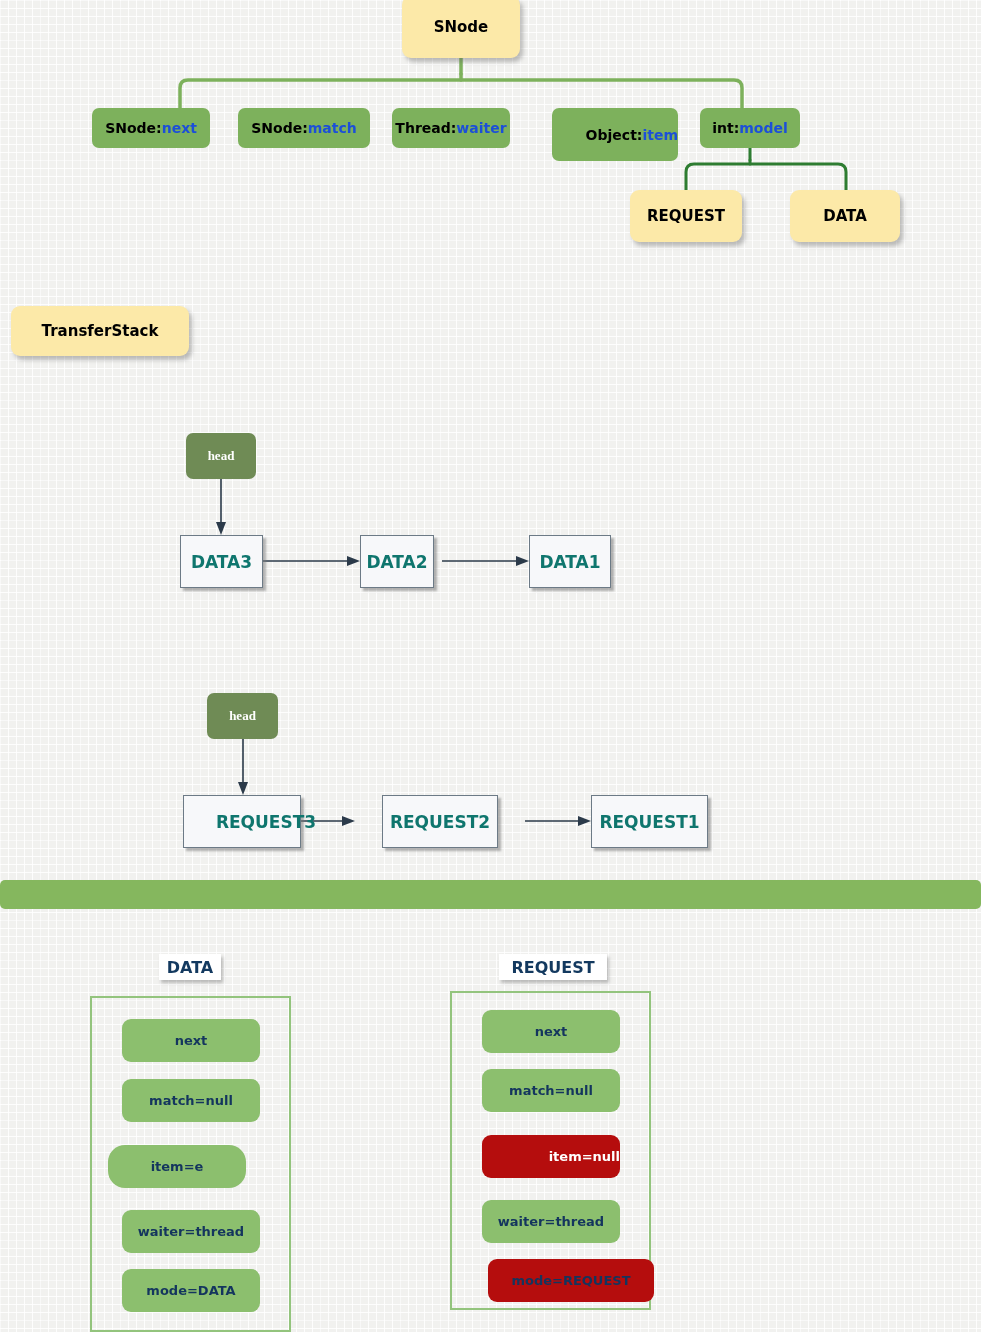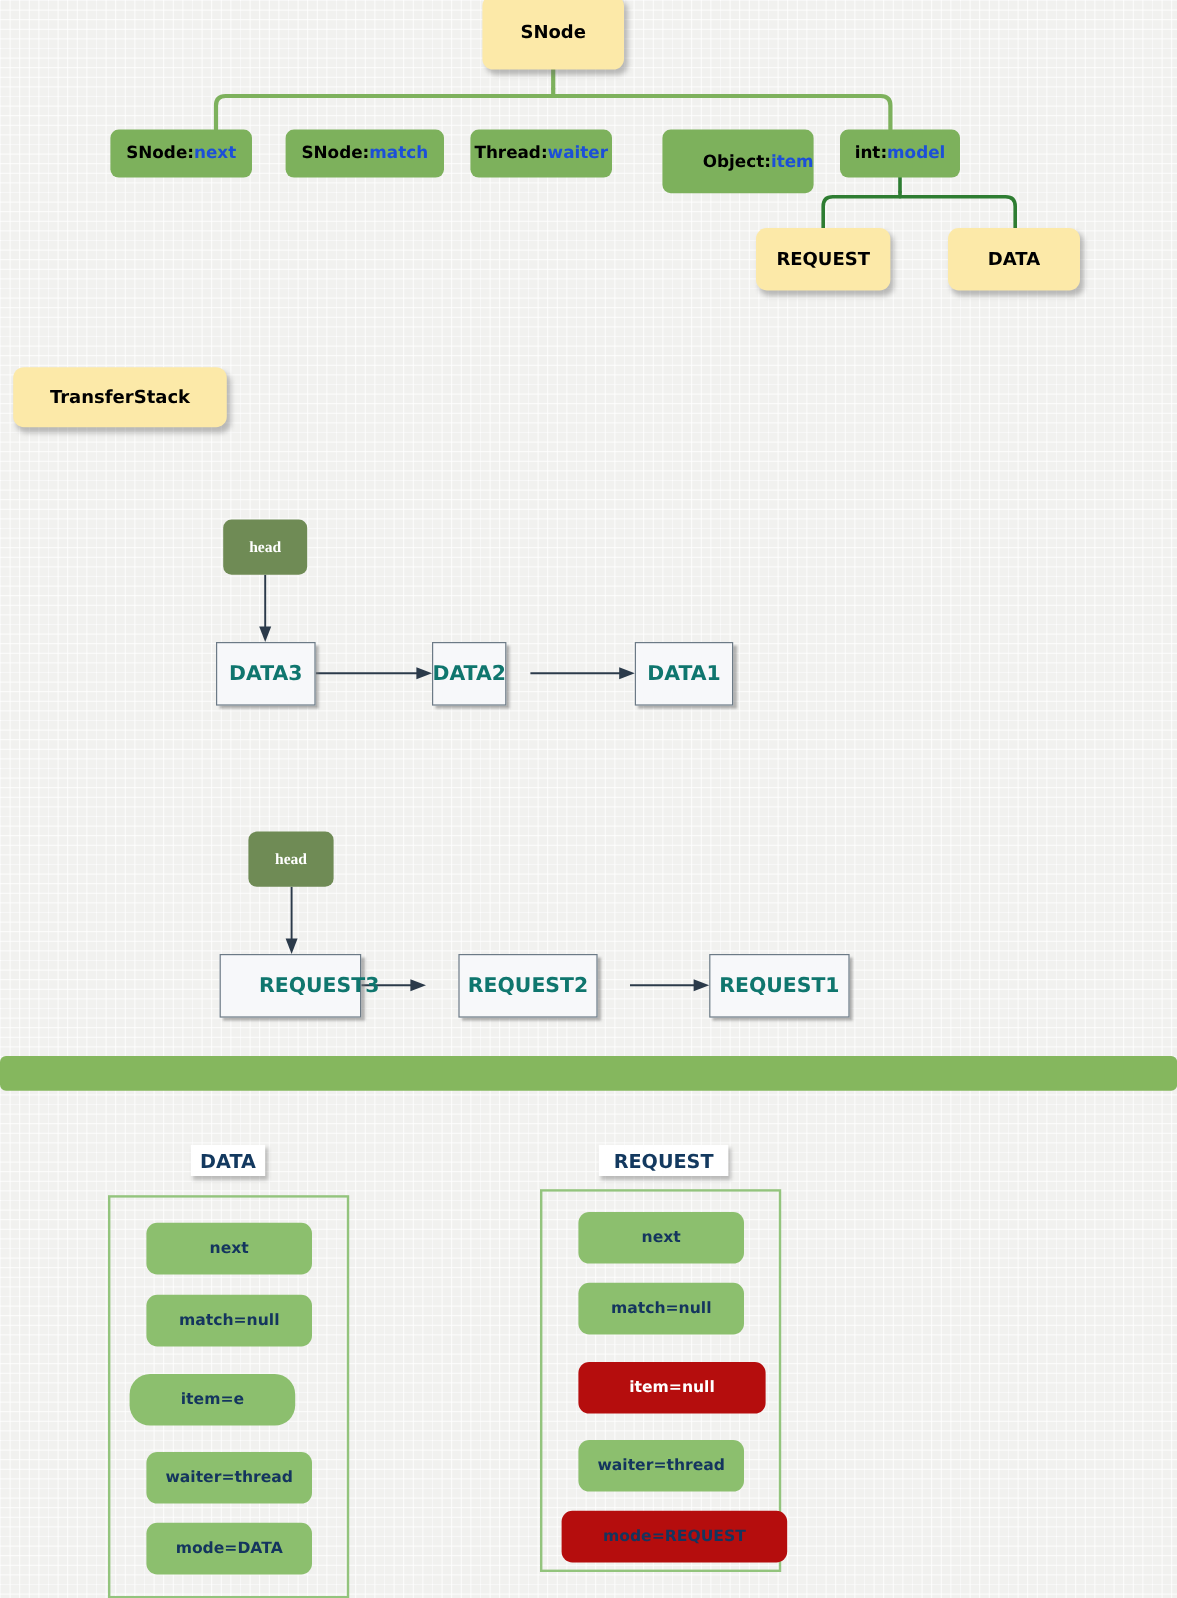--- a/index.html
+++ b/index.html
@@ -205,21 +205,21 @@
     <span>TransferStack</span>
   </div>
 
   <div class="node head" style="left:186px; top:433px; width:70px; height:46px;">
     <span>head</span>
   </div>
 
   <div class="node listbox" style="left:180px; top:535px; width:83px; height:53px;">
     <span>DATA3</span>
   </div>
-  <div class="node listbox" style="left:360px; top:535px; width:62px; height:53px;">
+  <div class="node listbox" style="left:360px; top:535px; width:74px; height:53px;">
     <span>DATA2</span>
   </div>
   <div class="node listbox" style="left:529px; top:535px; width:82px; height:53px;">
     <span>DATA1</span>
   </div>
 
   <div class="node head" style="left:207px; top:693px; width:71px; height:46px;">
     <span>head</span>
   </div>
 
@@ -260,23 +260,23 @@
     <span>REQUEST</span>
   </div>
   <div class="groupbox" style="left:450px; top:991px; width:201px; height:319px;"></div>
 
   <div class="node fieldchip" style="left:482px; top:1010px; width:138px; height:43px;">
     <span>next</span>
   </div>
   <div class="node fieldchip" style="left:482px; top:1069px; width:138px; height:43px;">
     <span>match=null</span>
   </div>
-  <div class="node fieldchip red" style="left:482px; top:1135px; width:156px; height:43px;">
+  <div class="node fieldchip red" style="left:482px; top:1135px; width:138px; height:43px;justify-content:flex-end;">
     <span>item=null</span>
   </div>
   <div class="node fieldchip" style="left:482px; top:1200px; width:138px; height:43px;">
     <span>waiter=thread</span>
   </div>
-  <div class="node fieldchip red-bluetext" style="left:468px; top:1259px; width:188px; height:43px;text-align:right;">
+  <div class="node fieldchip red-bluetext" style="left:488px; top:1259px; width:166px; height:43px;text-align:right;">
     <span>mode=REQUEST</span>
   </div>
 
 </div>
 
 </body></html>

